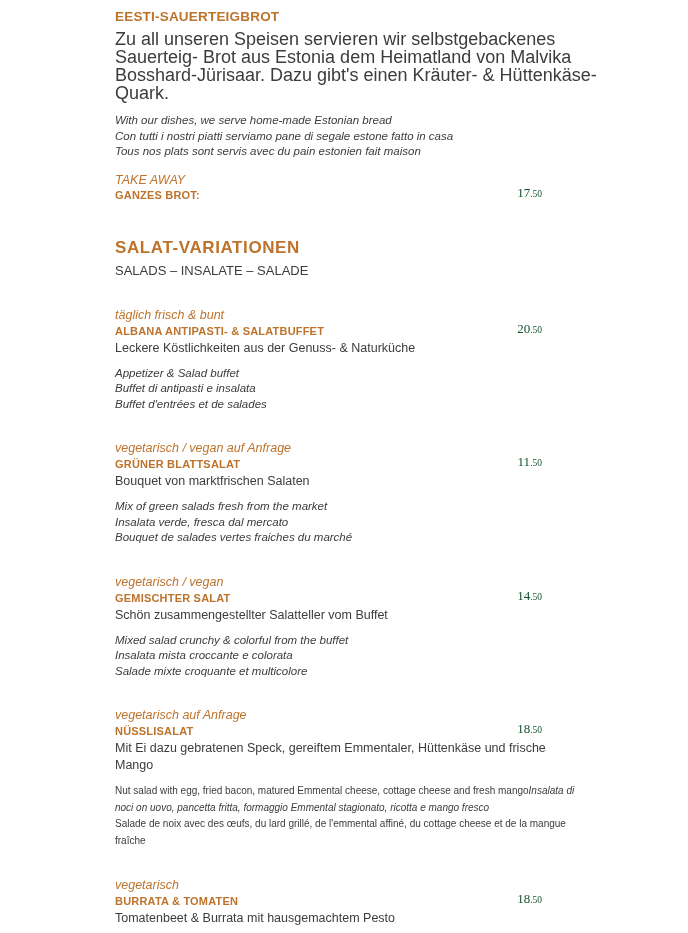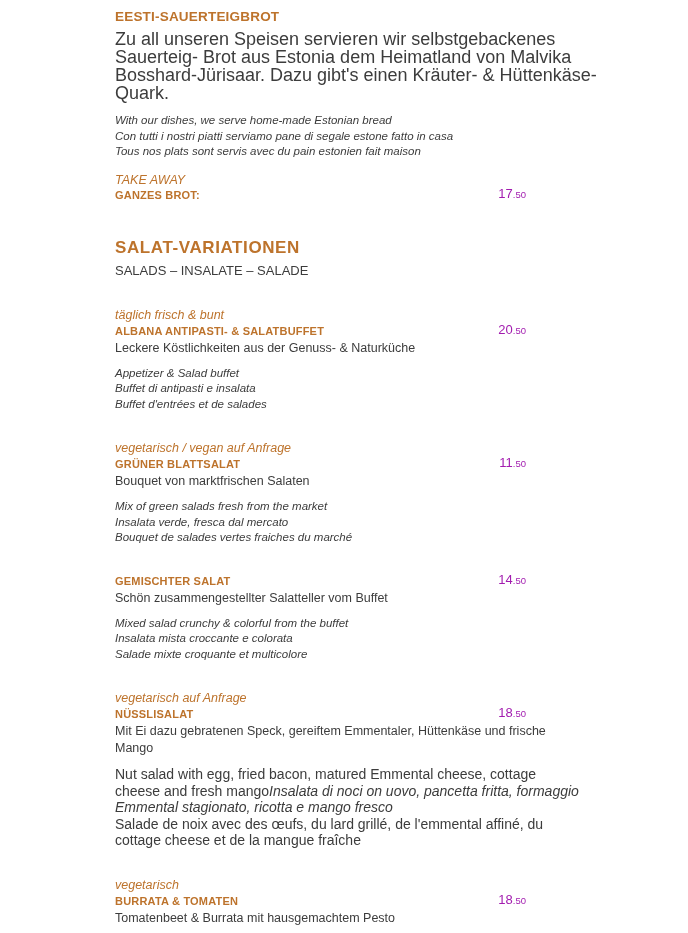--- a/index.html
+++ b/index.html
@@ -63,25 +63,26 @@
     margin-bottom: 3px;
   }
   .item-title {
     font-size: 11px;
     font-weight: bold;
     color: #bd732c;
     letter-spacing: 0.2px;
   }
   .price {
     position: absolute;
-    right: 16px;
+    right: 0;
     bottom: 0;
-    color: #a21caf;
+    color: #14532d;
     font-size: 13px;
     white-space: nowrap;
+    font-family: Liberation Serif, serif;
   }
   .price .dec {
     font-size: 9.5px;
   }
   .price .dec::before { content: "."; }
 
   .desc {
     font-size: 12.5px;
     line-height: 17px;
     max-width: 470px;
@@ -89,21 +90,21 @@
   }
 
   .menu-item { margin-bottom: 29px; }
 
   .intro-trans-gap { margin-bottom: 13px; }
   .takeaway-gap { margin-bottom: 2px; }
   .bread-row-gap { margin-bottom: 37px; }
 
   
   .trans-mixed {
-    font-size: 14px;
+    font-size: 10px;
     line-height: 16.5px;
     max-width: 470px;
   }
   .trans-mixed .t-en { font-style: normal; }
   .trans-mixed .t-it { font-style: italic; }
   .trans-mixed .t-fr { display: block; }
 </style>
 </head>
 <body>
 
@@ -152,20 +153,21 @@
       </div>
       <p class="desc">Bouquet von marktfrischen Salaten</p>
       <div class="trans-block">
         <p class="trans">Mix of green salads fresh from the market</p>
         <p class="trans">Insalata verde, fresca dal mercato</p>
         <p class="trans">Bouquet de salades vertes fraiches du marché</p>
       </div>
     </section>
 
     <section class="menu-item">
+      <p class="tag">vegetarisch / vegan</p>
       <div class="item-head">
         <h3 class="item-title">GEMISCHTER SALAT</h3>
         <span class="price"><span>14</span><span class="dec">50</span></span>
       </div>
       <p class="desc">Schön zusammengestellter Salatteller vom Buffet</p>
       <div class="trans-block">
         <p class="trans">Mixed salad crunchy &amp; colorful from the buffet</p>
         <p class="trans">Insalata mista croccante e colorata</p>
         <p class="trans">Salade mixte croquante et multicolore</p>
       </div>

